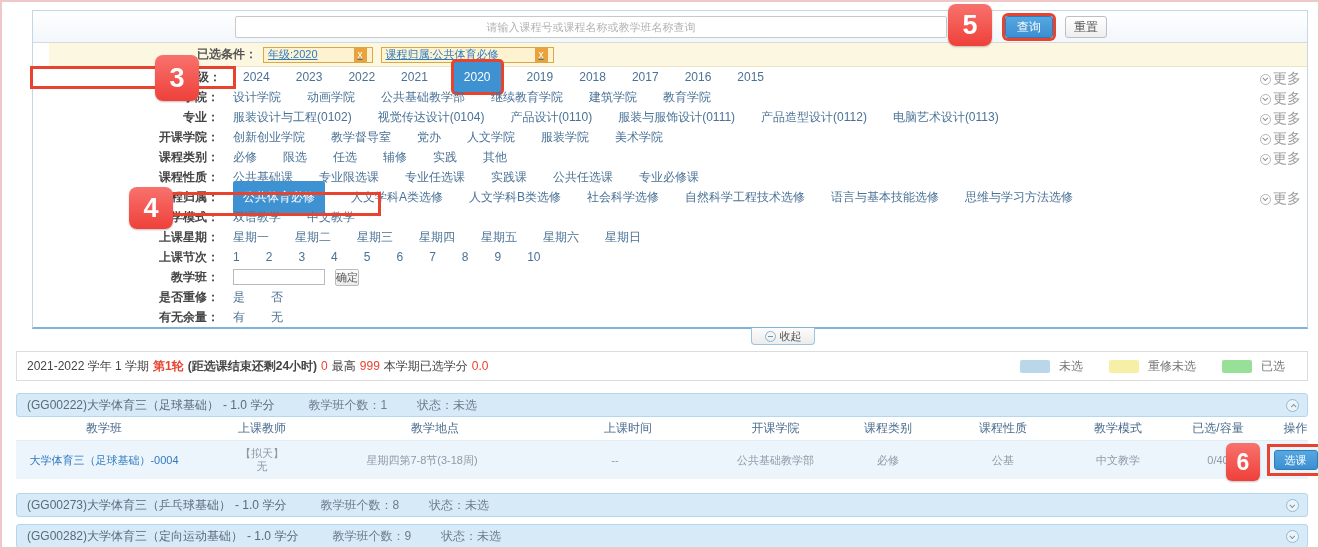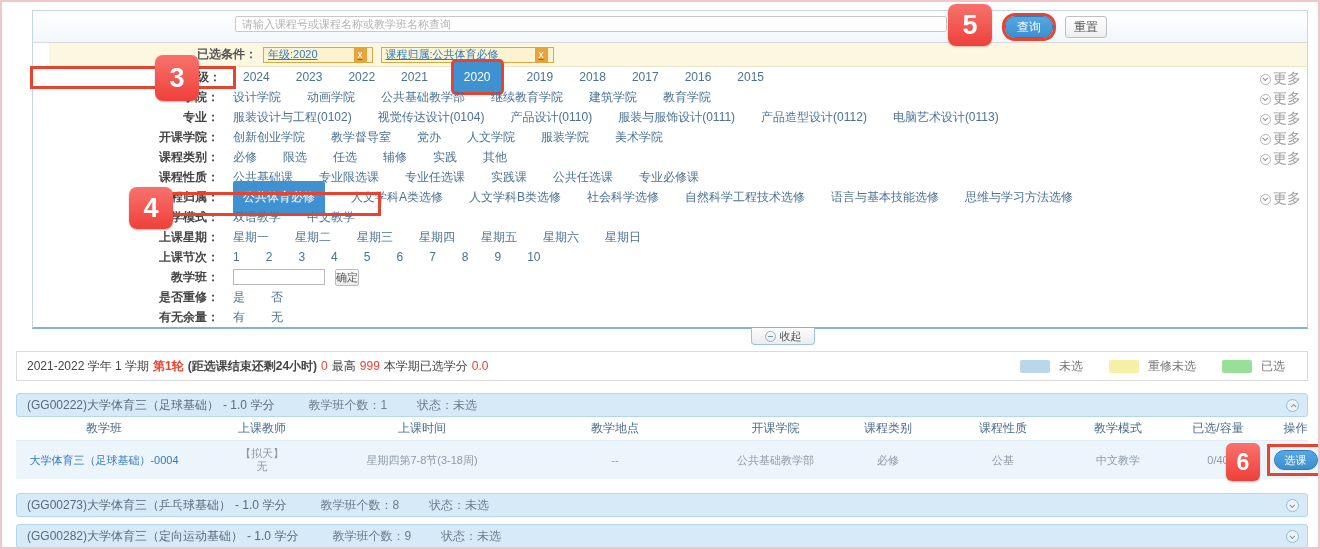--- a/index.html
+++ b/index.html
@@ -5,25 +5,25 @@
   * { margin:0; padding:0; box-sizing:border-box; }
   body { background:#fff; font-family:"Liberation Sans","DejaVu Sans",sans-serif; }
   .page { position:relative; width:1320px; height:549px; background:#fff;
           border:2px solid #f0c7c7; overflow:hidden; }
 
   
   .panel { position:relative; margin:8px 10px 0 30px; background:#fff;
            border:1px solid #c6d6e3; border-bottom:2px solid #7fb3d8; }
   .toolbar { position:relative; height:32px; border-bottom:1px solid #d9d9d9;
              background:linear-gradient(#ffffff,#f2f7fb); }
-  .search { position:absolute; left:202px; top:5px; width:712px; height:16px;
-            border:1px solid #c9c9c9; border-radius:2px; padding:0 6px; font-size:11px; color:#333; }
+  .search { position:absolute; left:202px; top:5px; width:712px; height:22px;
+            border:1px solid #c9c9c9; border-radius:2px; padding:0 6px; font-size:11px; color:#333;text-align:center; }
   .search::placeholder { color:#b3b3b3; }
   .btn-blue { background:linear-gradient(#56a8e2,#3c8ed0); border:1px solid #2f7cba; color:#fff;
-              font-size:12px; border-radius:10px; cursor:pointer; }
+              font-size:12px; border-radius:3px; cursor:pointer; }
   .btn-query { position:absolute; left:972px; top:5px; width:48px; height:22px;
                box-shadow:0 0 0 3px #e8432e; }
   .btn-reset { position:absolute; left:1032px; top:5px; width:42px; height:22px;
                background:linear-gradient(#fff,#eee); border:1px solid #bfbfbf; color:#555;
                font-size:12px; border-radius:3px; cursor:pointer; }
   .conds { height:24px; background:#fcf7e0; border-bottom:1px solid #ece4c4;
            display:flex; align-items:center; padding-left:148px; font-size:12px;margin-left:16px; }
   .cond-label { color:#555; font-weight:bold; margin-right:6px; }
   .tag { display:inline-flex; align-items:center; border:1px solid #dba843; background:#fdf3d1;
          color:#2f7ac2; font-size:11px; height:16px; padding:0 5px 0 4px; margin-right:8px;
@@ -349,22 +349,22 @@
         <span class="sec-credit">- 1.0 学分</span>
         <span class="sec-count">教学班个数：1</span>
         <span class="sec-status">状态：未选</span>
         <span class="sec-chev">
           <i class="chev up"></i>
         </span>
       </div>
       <div class="thead">
         <div class="th c0">教学班</div>
         <div class="th c1">上课教师</div>
+        <div class="th c3">教学地点</div>
         <div class="th c2">上课时间</div>
-        <div class="th c3">教学地点</div>
         <div class="th c4">开课学院</div>
         <div class="th c5">课程类别</div>
         <div class="th c6">课程性质</div>
         <div class="th c7">教学模式</div>
         <div class="th c8">已选/容量</div>
         <div class="th c9">操作</div>
       </div>
       <div class="trow">
         <div class="td c0"><span class="course-link">大学体育三（足球基础）-0004</span></div>
         <div class="td c1">

